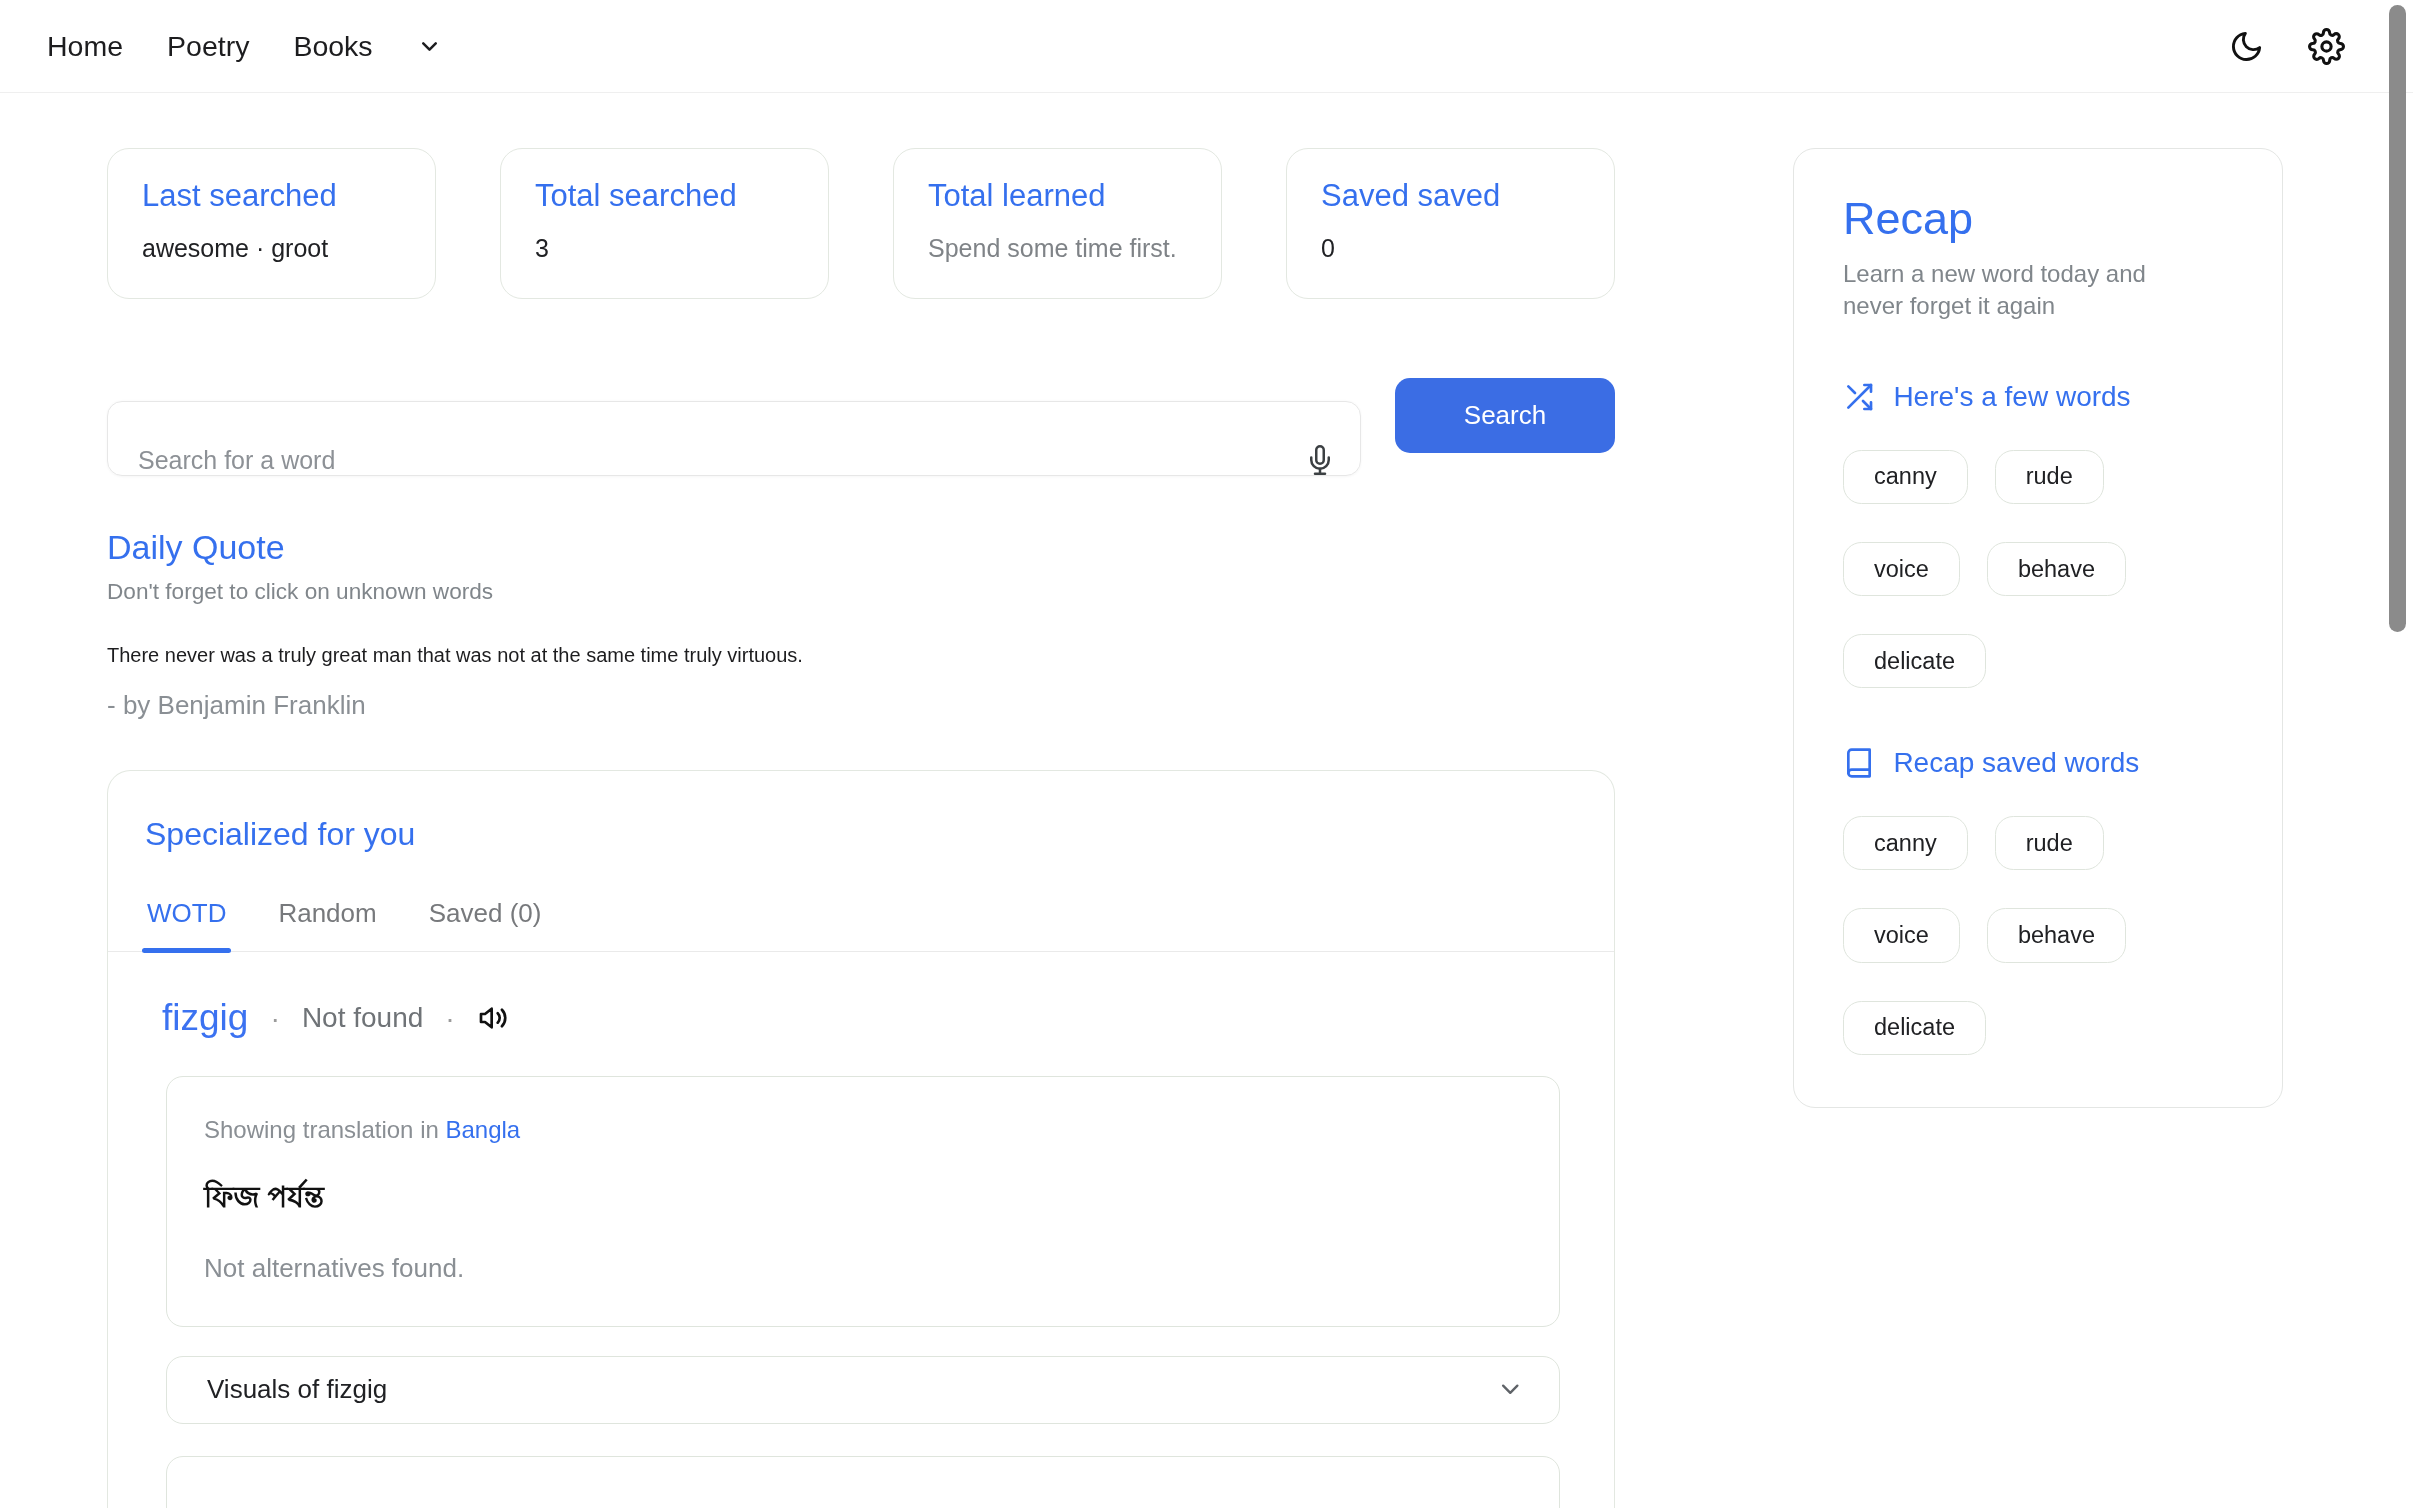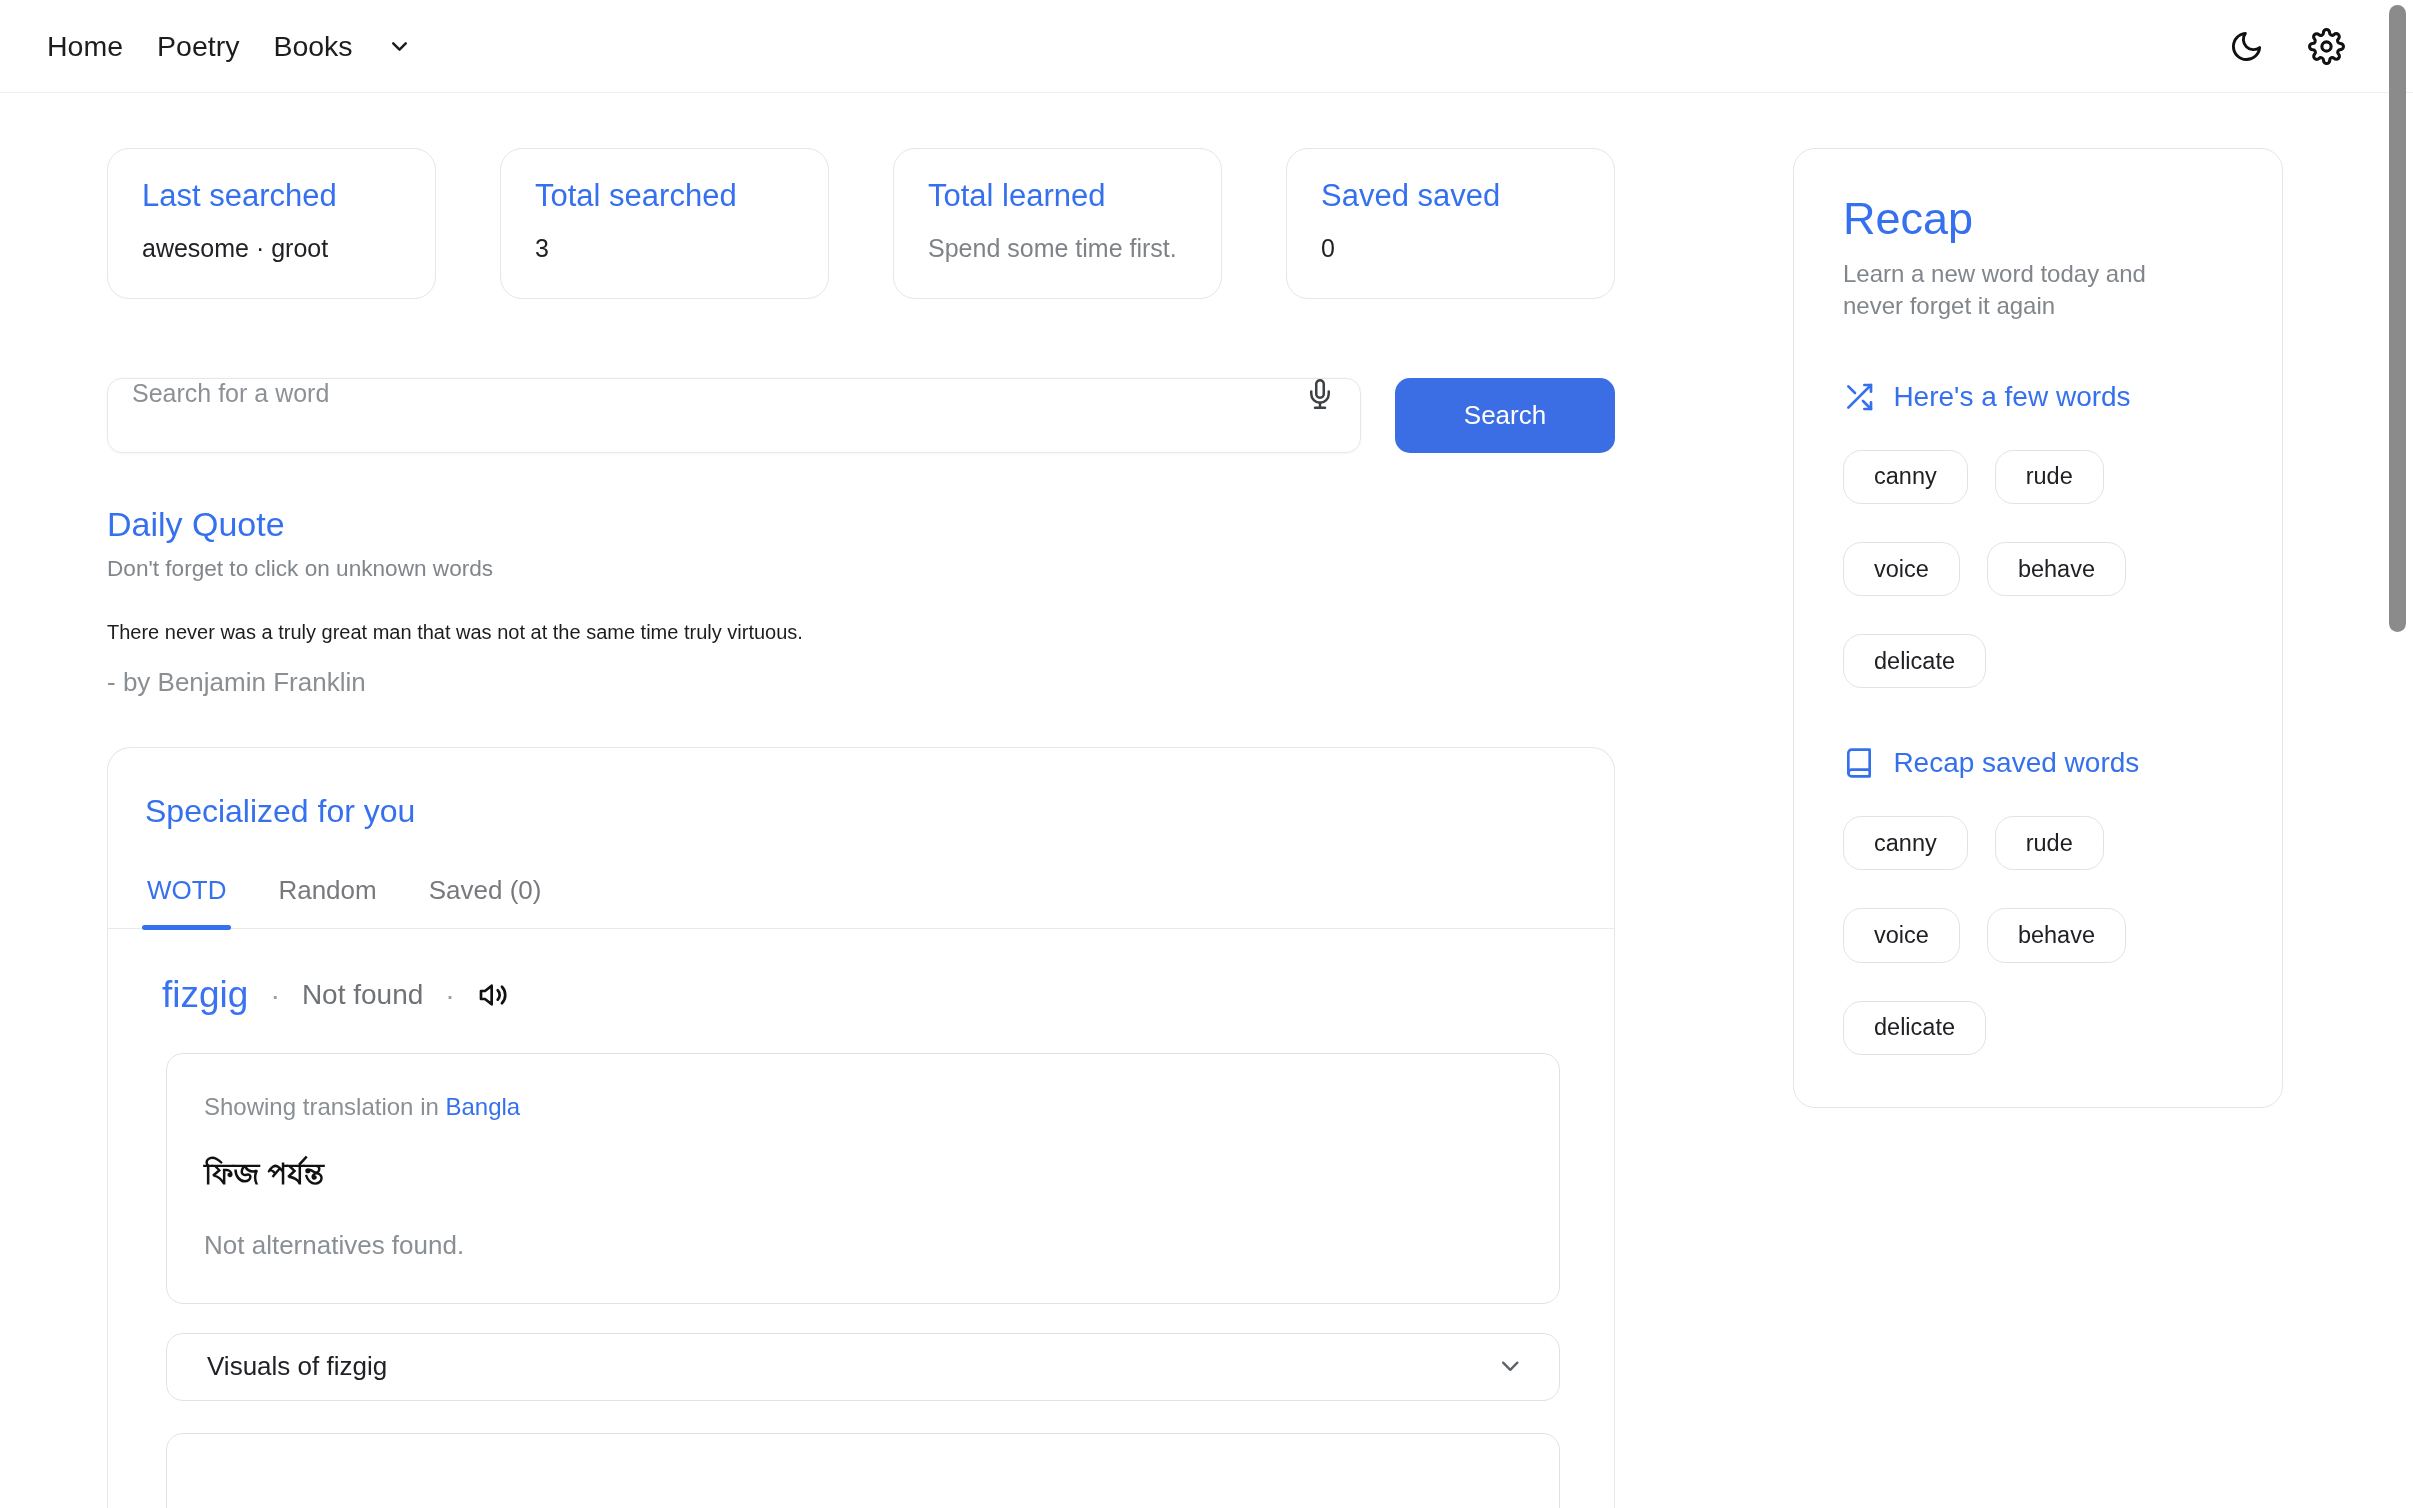--- a/index.html
+++ b/index.html
@@ -2,21 +2,21 @@
 <html style="font-size:13.4px"><head>
 <meta charset="utf-8">
 <style>
   * { margin:0; padding:0; box-sizing:border-box; }
   html,body { width:2413px; height:1508px; overflow:hidden; background:#fff;
               font-family:"Liberation Sans", sans-serif; color:#202124; }
 
   
   .topnav { height:93px; display:flex; align-items:center; padding:0 40px 0 47px;
             border-bottom:1.7px solid #efefef; }
-  .nav-links { display:flex; align-items:center; gap:34px;text-align:center; }
+  .nav-links { display:flex; align-items:center; gap:44px;text-align:center; }
   .nav-link { font-size:28.5px; font-weight:500; color:#1d1d1f; cursor:pointer; }
   .nav-chevron { color:#1d1d1f; display:flex; align-items:center; }
   .topnav-right { margin-left:auto; display:flex; align-items:center; gap:44px; padding-right:28.5px; }
   .icon-btn { background:none; border:none; cursor:pointer; color:#111; display:flex; align-items:center; }
 
   
   .page { display:flex; padding:0 130px 0 107px; }
   .main { width:1508px; }
   .sidebar { width:490px; margin-left:178px; }
 
@@ -24,22 +24,22 @@
   .stats { display:flex; gap:64px; margin-top:55px; }
   .stat-card { width:331px; height:151px; border:1.7px solid #e3e8e1; border-radius:22px;
                padding:28.5px 34px; background:#fff; }
   .stat-title { font-size:31px; font-weight:500; color:#3570ee; }
   .stat-value { font-size:25px; margin-top:20px; color:#202124; }
   .stat-value.muted { color:#7f8387; }
 
   
   .search-row { display:flex; margin-top:79px; gap:34px; }
   .search-box { flex:1; height:75px; border:1.7px solid #e7e7e7; border-radius:15px;
-                display:flex; align-items:flex-start; padding:0 25px 0 24px;
-                box-shadow:0 0.8px 2.5px rgba(0,0,0,0.04); }
+                display:flex; align-items:flex-end; padding:0 25px 0 30px;
+                box-shadow:0 0.8px 2.5px rgba(0,0,0,0.04);margin-top:23px; }
   .search-input { flex:1; border:none; outline:none; font-size:25px; color:#202124;
                   font-family:"Liberation Sans", sans-serif; }
   .search-input::placeholder { color:#8d9196; }
   .mic { color:#3c4043; display:flex; align-items:center; cursor:pointer; }
   .search-btn { width:220px; height:75px; border:none; border-radius:15px; background:#3b6de4;
                 color:#fff; font-size:26px; font-family:"Liberation Sans", sans-serif; cursor:pointer; }
 
   
   .dq { margin-top:52px; }
   .dq-title { font-size:34px; font-weight:500; color:#3570ee; }

